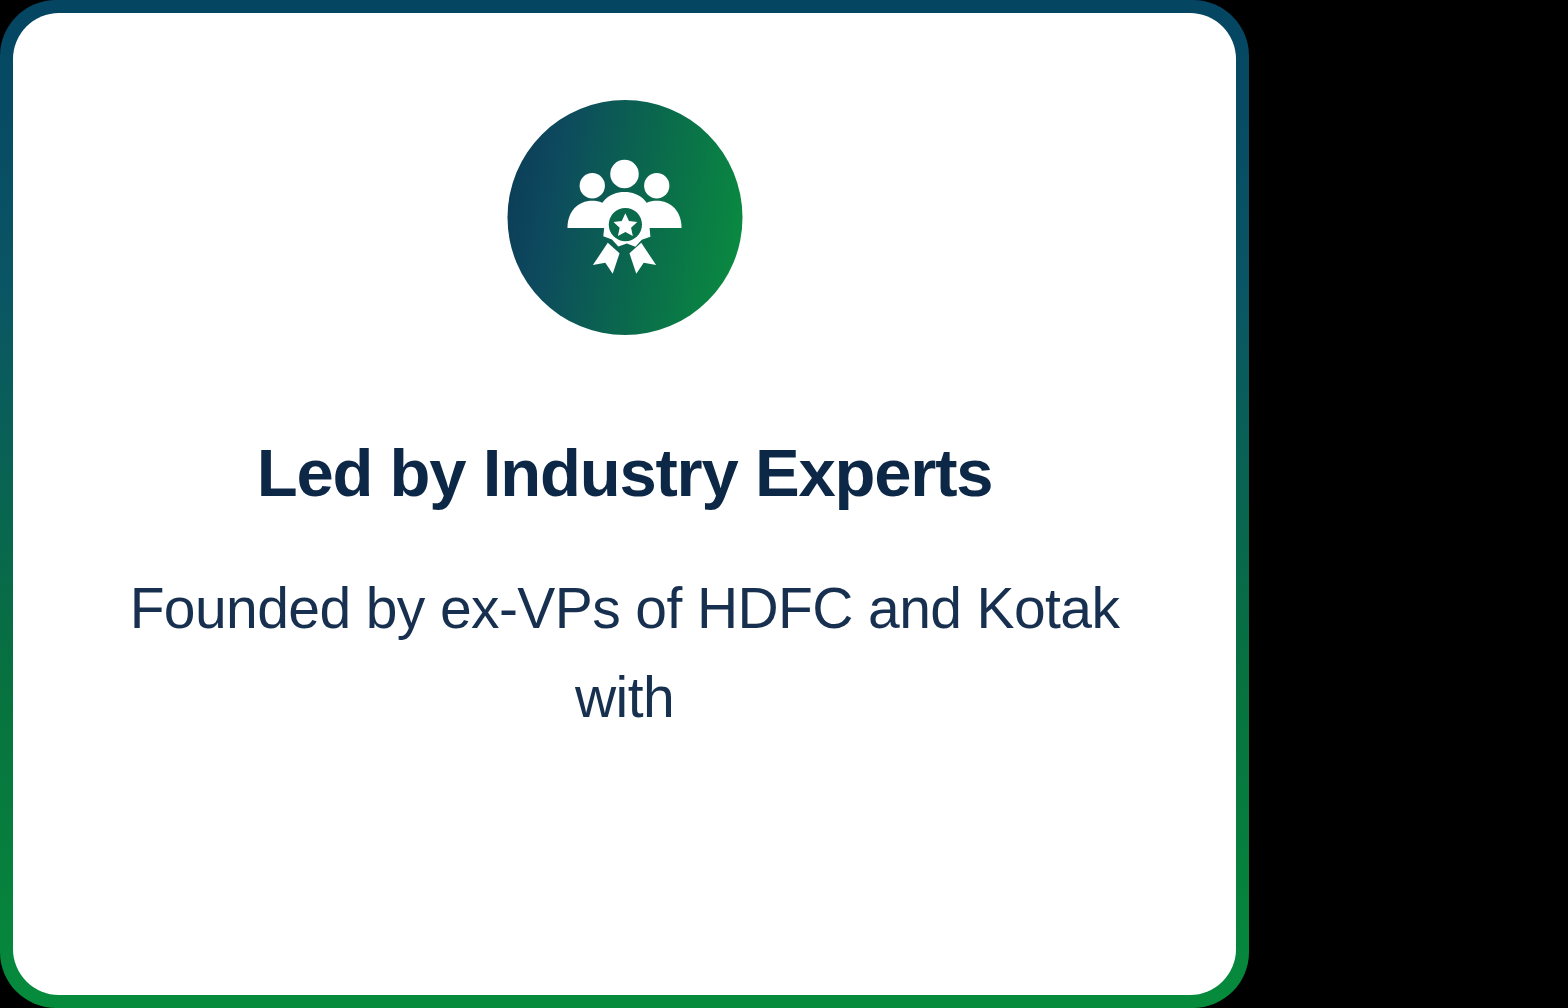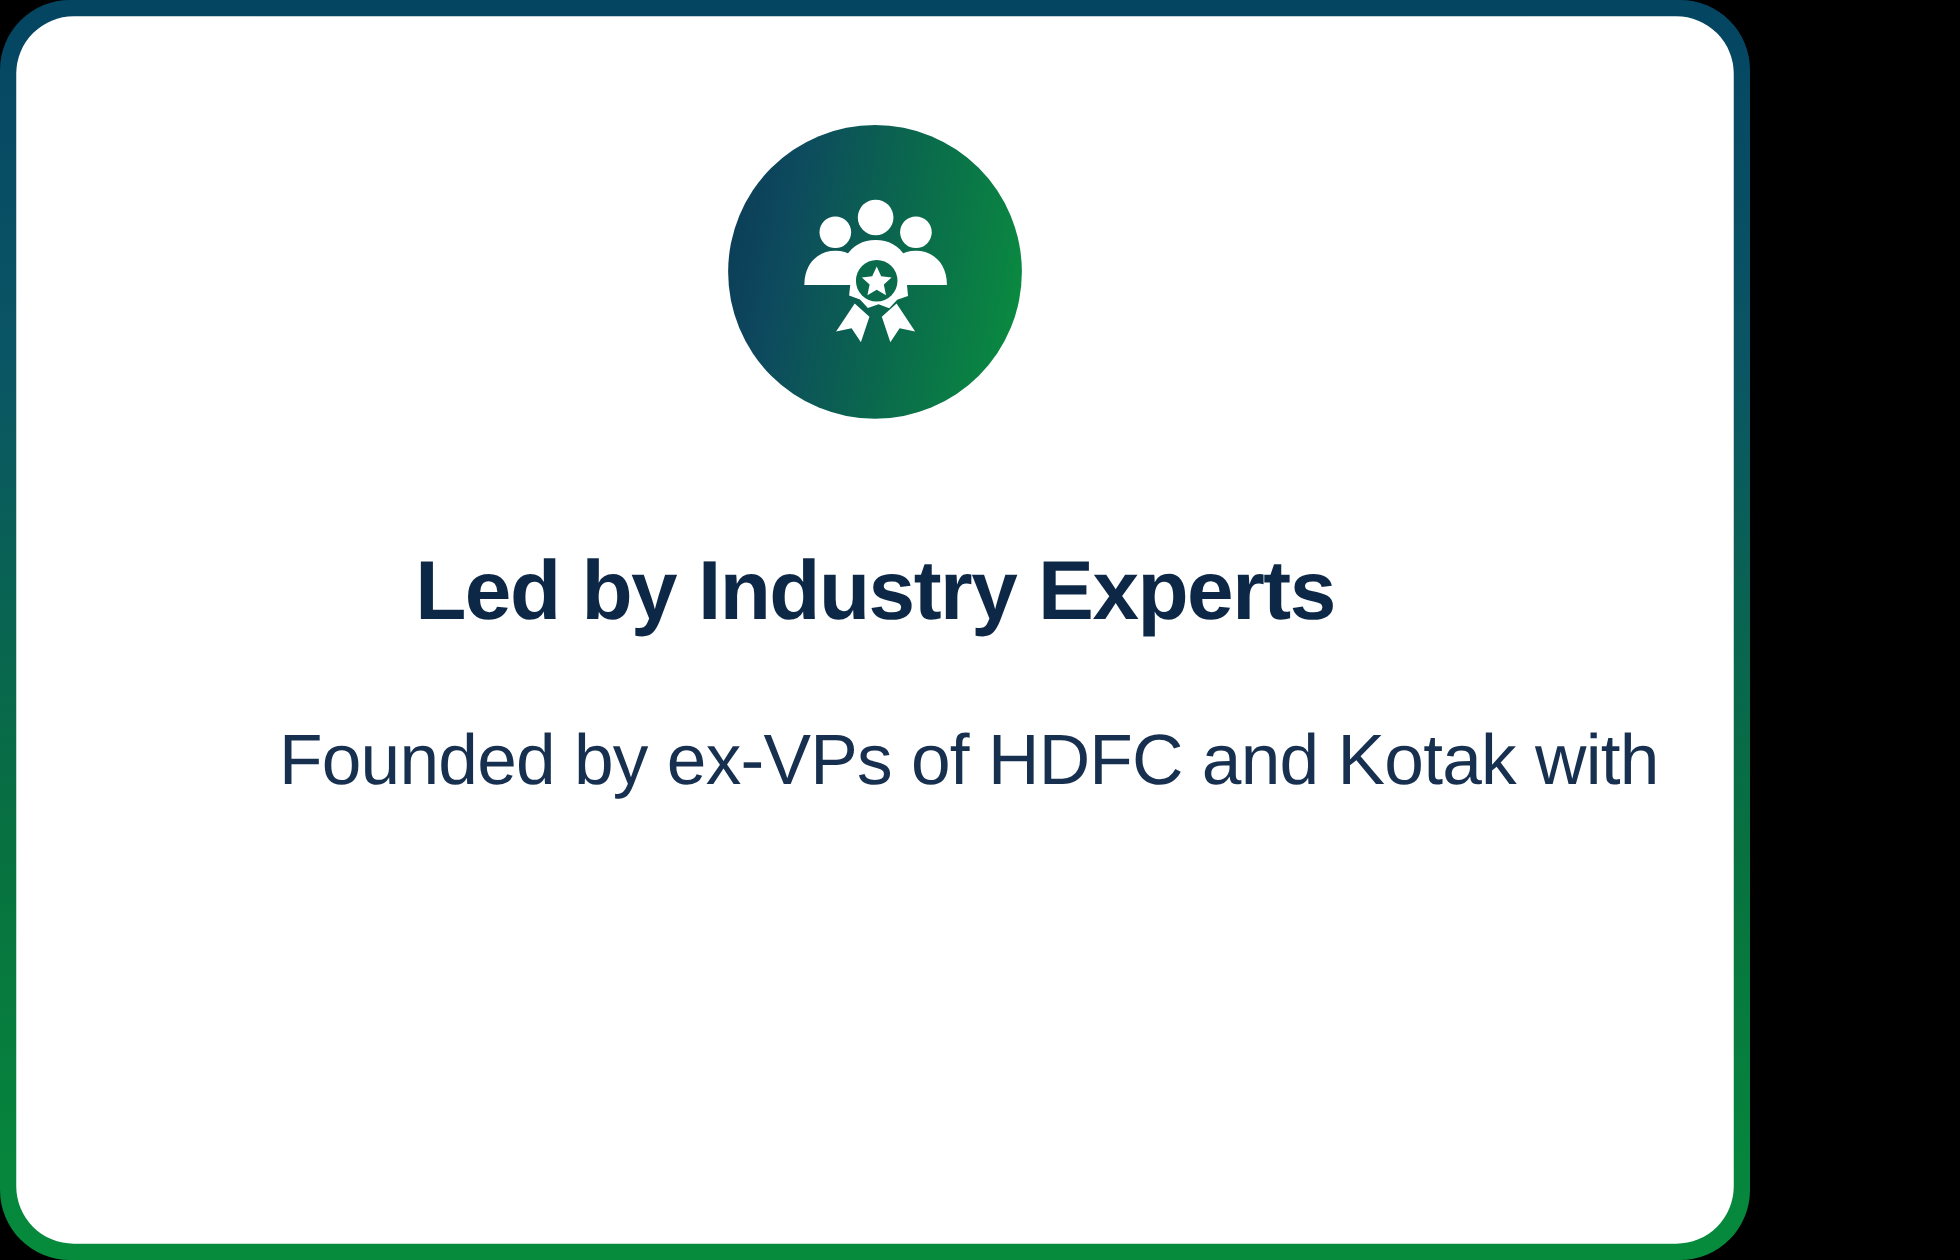--- a/index.html
+++ b/index.html
@@ -13,21 +13,21 @@
     height: 1008px;
     overflow: hidden;
     font-family: "Liberation Sans", sans-serif;
   }
 
   
   .card-frame {
     position: absolute;
     left: 0;
     top: 0;
-    width: 1400px;
+    width: 1249px;
     height: 1008px;
     box-sizing: border-box;
     border-radius: 56px;
     background: linear-gradient(180deg, #044562 0%, #0a5565 28%, #07723f 68%, #068b3c 100%);
     padding: 13px;
   }
   .card-inner {
     width: 100%;
     height: 100%;
     box-sizing: border-box;
@@ -79,21 +79,20 @@
     font-family: "Liberation Sans", sans-serif;
   }
   .card-body {
     font-size: 57px;
     font-weight: 400;
     color: #17304f;
     line-height: 1.55;
     letter-spacing: -0.6px;
     margin: 0;
     font-family: "Liberation Sans", sans-serif;
-    text-align: right;
   }
   .card-body .line {
     display: block;
   }
 </style>
 </head>
 <body>
 
 <div class="card-frame">
   <div class="card-inner">

